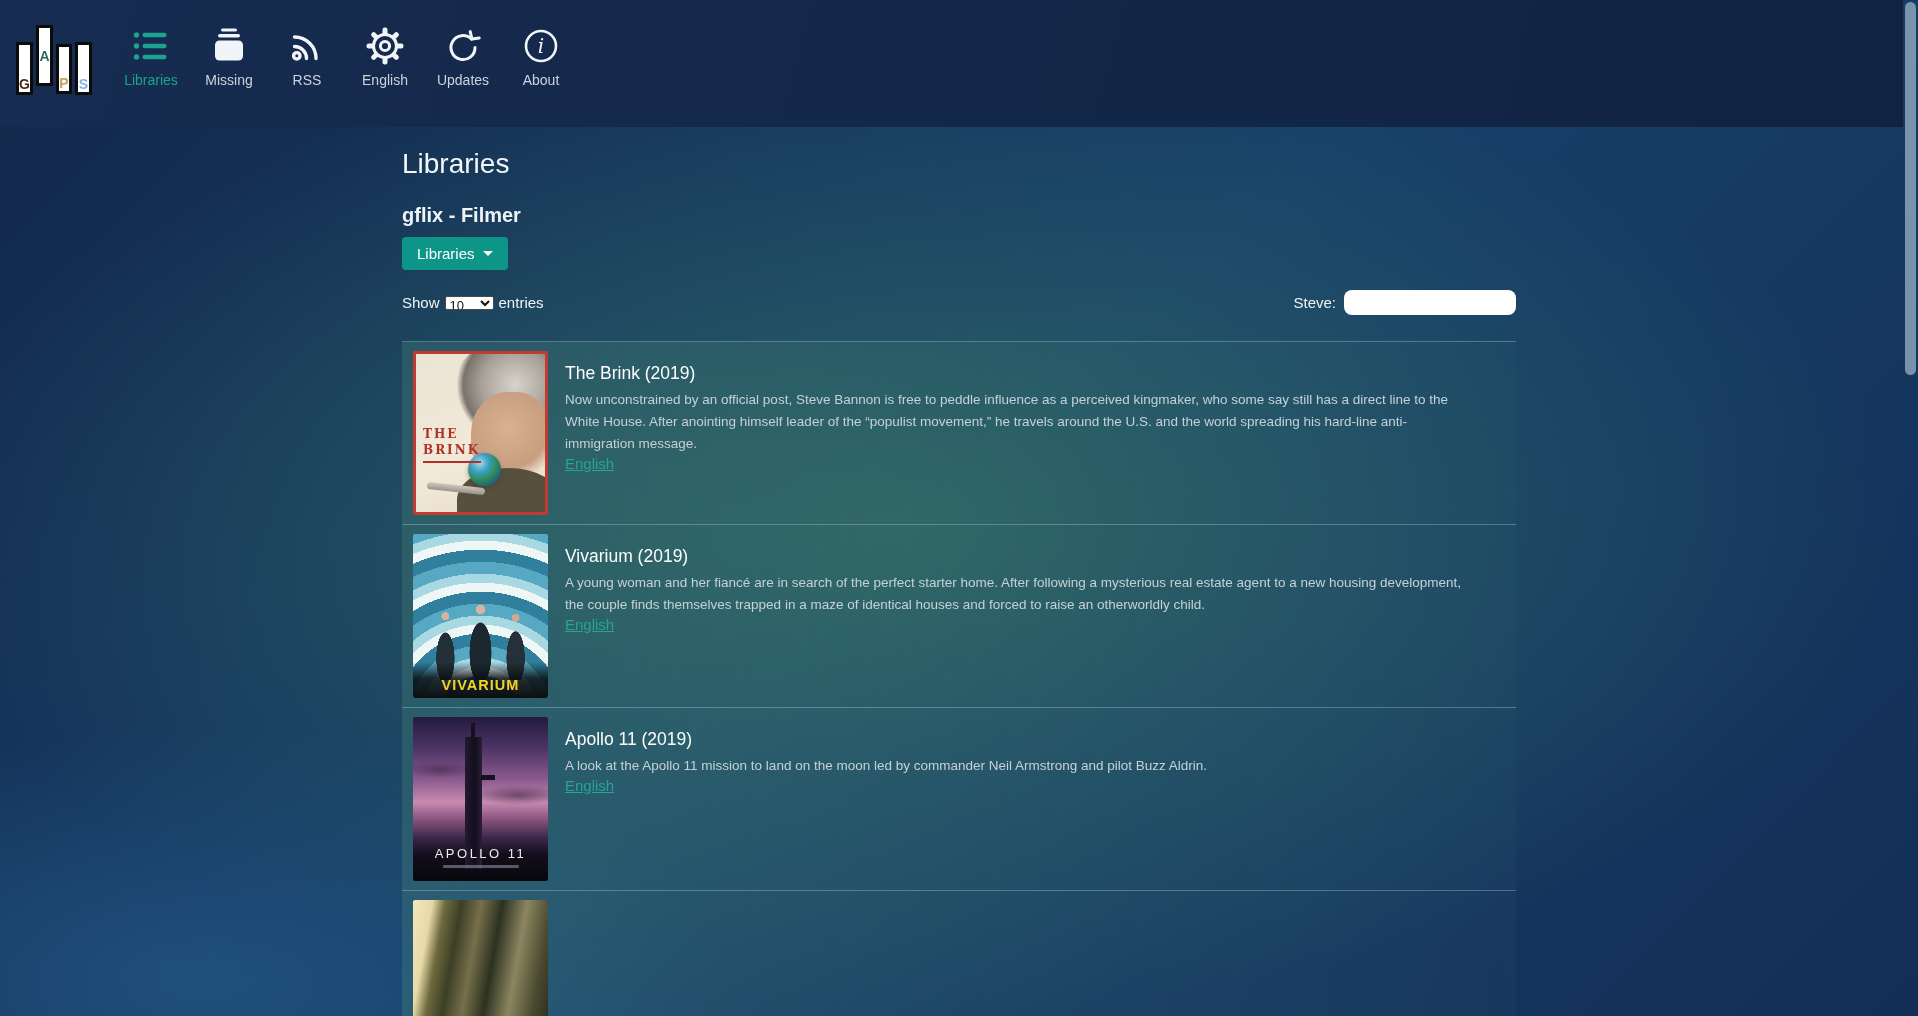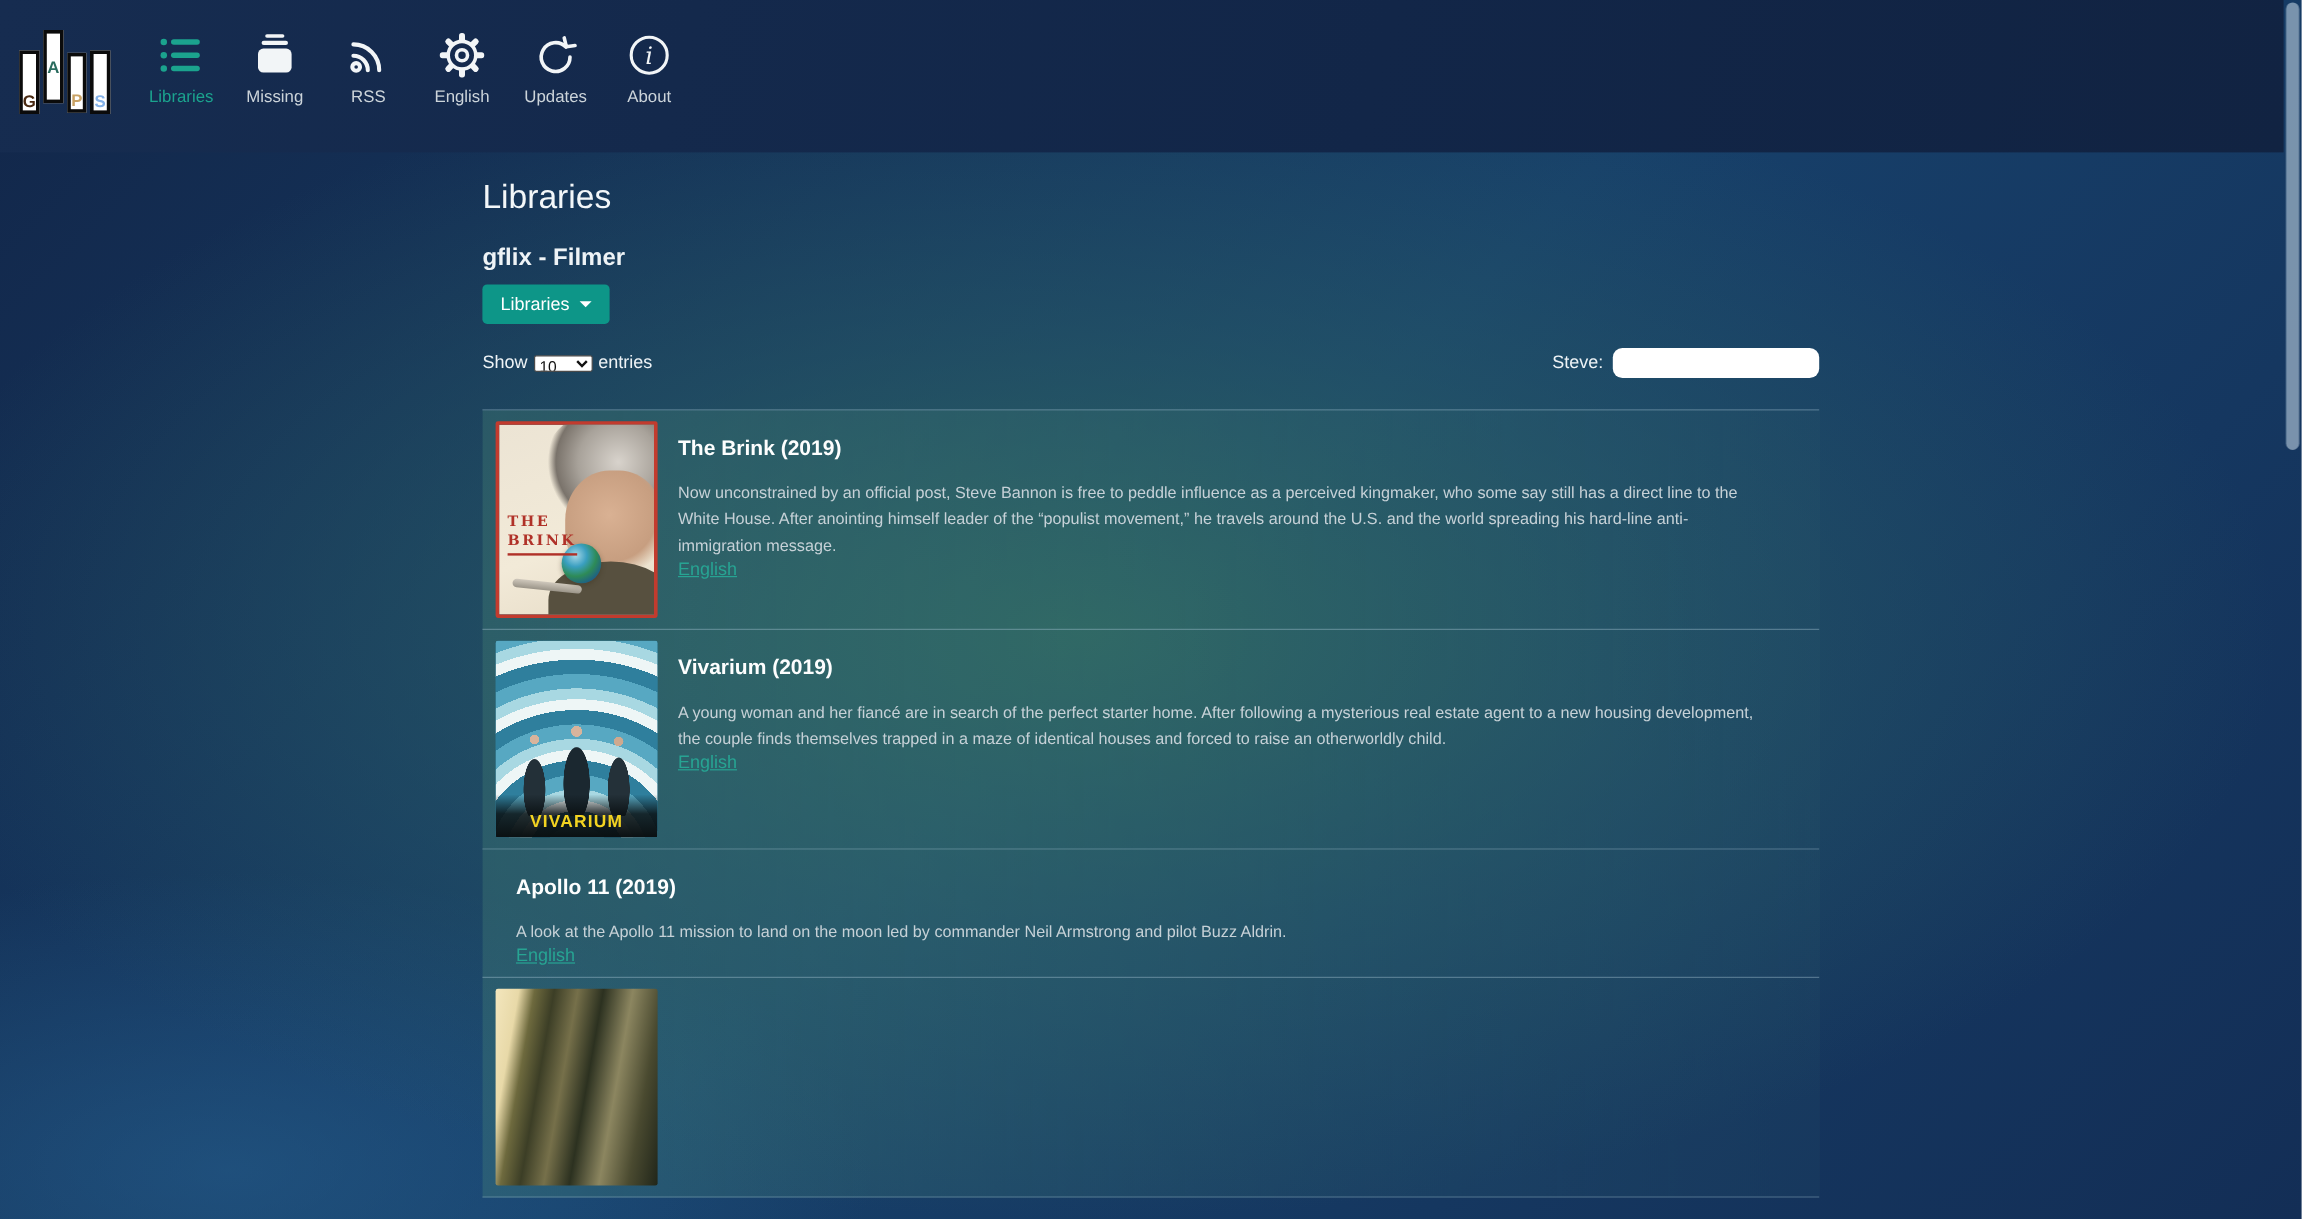--- a/index.html
+++ b/index.html
@@ -58,22 +58,22 @@
   .movie-table { margin-top:26px; border-top:1px solid rgba(164,196,210,0.40); }
   .movie-row {
     display:flex; padding:9px 11px;
     border-bottom:1px solid rgba(164,196,210,0.40);
     background:linear-gradient(90deg, rgba(74,138,120,0.30) 0%, rgba(56,112,115,0.17) 65%, rgba(50,100,110,0.10) 100%);
     cursor:pointer;
   }
   .poster { position:relative; width:135px; height:164px; flex-shrink:0; overflow:hidden; border-radius:2px; }
   .poster.selected { border:3px solid #c23b2e; }
   .info { margin-left:17px; padding-top:12px; max-width:905px; }
-  .movie-title { font-size:17.5px; font-weight:700; color:#fdfefe; }
-  .movie-desc { margin-top:16px; font-size:13.5px; line-height:22px; color:#c6d1d7; }
+  .movie-title { font-size:17.5px; font-weight:400; color:#fdfefe; }
+  .movie-desc { margin-top:5px; font-size:13.5px; line-height:22px; color:#c6d1d7; }
   .movie-lang { font-size:15px; color:#27a493;text-decoration:underline; }
 
   
   .poster-brink { background:linear-gradient(160deg, #ece4d4 0%, #f2ead8 60%, #e6dbc6 100%); }
   .brink-hair { position:absolute; top:-14px; right:-22px; width:115px; height:100px; border-radius:50%;
     background:radial-gradient(circle at 55% 45%, #d8d3cc 0%, #a8a29a 40%, #7a736b 62%, rgba(122,115,107,0) 70%); }
   .brink-face { position:absolute; top:38px; right:-8px; width:82px; height:92px; border-radius:45%;
     background:radial-gradient(circle at 45% 40%, #d9b193 0%, #c79e80 55%, rgba(199,158,128,0) 74%); }
   .brink-title { position:absolute; left:7px; top:72px; width:58px; font-family:"DejaVu Serif", serif;
     font-weight:bold; font-size:12px; line-height:16px; letter-spacing:2px; color:#b03128;
@@ -283,20 +283,28 @@
         <div class="viv-title">VIVARIUM</div>
       </div>
       <div class="info">
         <div class="movie-title">Vivarium (2019)</div>
         <div class="movie-desc">A young woman and her fiancé are in search of the perfect starter home. After following a mysterious real estate agent to a new housing development, the couple finds themselves trapped in a maze of identical houses and forced to raise an otherworldly child.</div>
         <div class="movie-lang">English</div>
       </div>
     </div>
 
     <div class="movie-row">
+      <div class="poster poster-apollo">
+        <div class="apollo-clouds"></div>
+        <div class="apollo-tower"></div>
+        <div class="apollo-spire"></div>
+        <div class="apollo-arm"></div>
+        <div class="apollo-title">APOLLO 11</div>
+        <div class="apollo-caption"></div>
+      </div>
       <div class="info">
         <div class="movie-title">Apollo 11 (2019)</div>
         <div class="movie-desc">A look at the Apollo 11 mission to land on the moon led by commander Neil Armstrong and pilot Buzz Aldrin.</div>
         <div class="movie-lang">English</div>
       </div>
     </div>
 
     <div class="movie-row">
       <div class="poster poster-partial"></div>
       <div class="info"></div>

